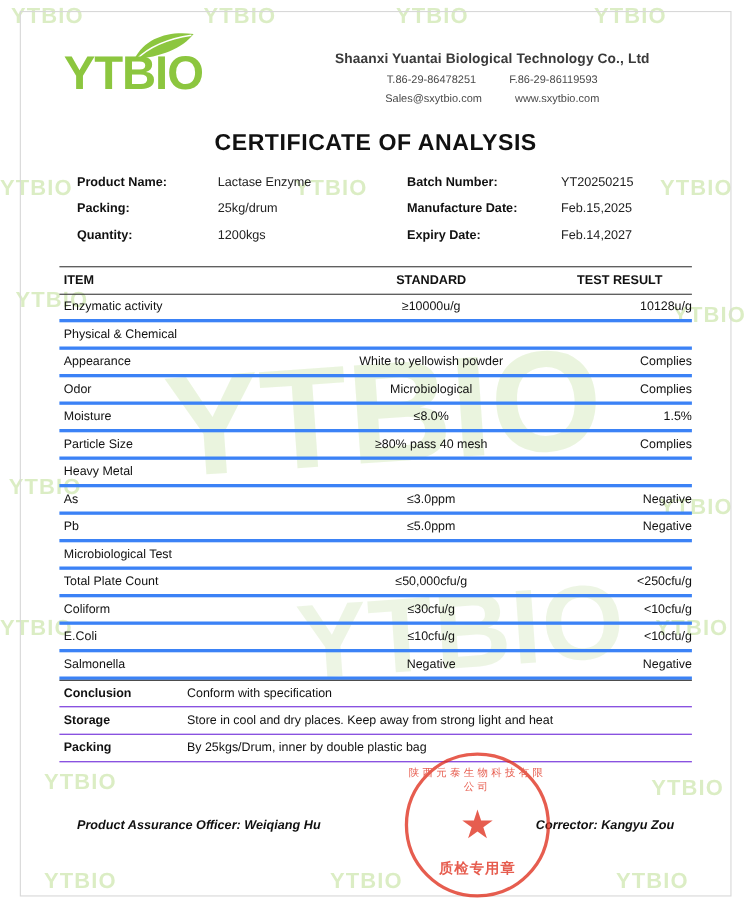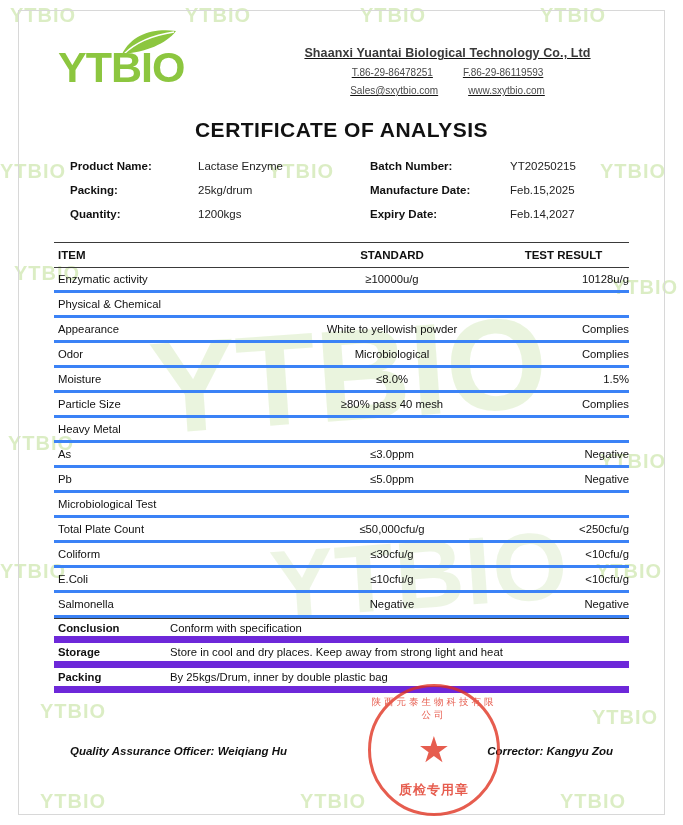--- a/index.html
+++ b/index.html
@@ -84,21 +84,20 @@
   .logo-bio { color: #8cc63f; }
   .logo-leaf {
     position: absolute;
     left: 72px; top: 6px;
     width: 58px; height: 26px;
   }
   .company-block {
     text-align: center;
     padding-top: 22px;
     flex: 1;
-    text-decoration: underline;
   }
   .company-name {
     font-size: 12.5px;
     font-weight: bold;
     color: #3a3a3a;
     letter-spacing: 0.1px;
   }
   .contact-row {
     display: flex;
     justify-content: center;
@@ -169,21 +168,21 @@
   .c-std  { width: 212px; text-align: center; }
   .c-res  { flex: 1; text-align: right; }
   .trow.head .c-std { text-align: center; }
   .trow.head .c-res { text-align: center; }
 
   
   .brow {
     display: flex;
     align-items: center;
     height: 25px;
-    border-bottom: 7px solid #6d28d9;
+    border-bottom: 1px solid #6d28d9;
     font-size: 11.3px;
   }
   .brow.first { border-top: 1.6px solid #3a3a3a; }
   .b-label { width: 116px; font-weight: bold; padding-left: 4px; }
   .b-value { flex: 1; }
 
   
   .sign {
     display: flex;
     justify-content: space-between;
@@ -423,21 +422,21 @@
           <div class="b-value">Store in cool and dry places. Keep away from strong light and heat</div>
         </div>
         <div class="brow">
           <div class="b-label">Packing</div>
           <div class="b-value">By 25kgs/Drum, inner by double plastic bag</div>
         </div>
       </div>
   </div>
 
   <div class="sign">
-    <div>Quality Assurance Officer: Weiqiang Hu</div>
+    <div>Product Assurance Officer: Weiqiang Hu</div>
     <div>Corrector: Kangyu Zou</div>
   </div>
 </div>
 
 <div class="stamp">
   <div class="stamp-top">陕西元泰生物科技有限公司</div>
   <div class="stamp-star">★</div>
   <div class="stamp-bottom">质检专用章</div>
 </div>
 

